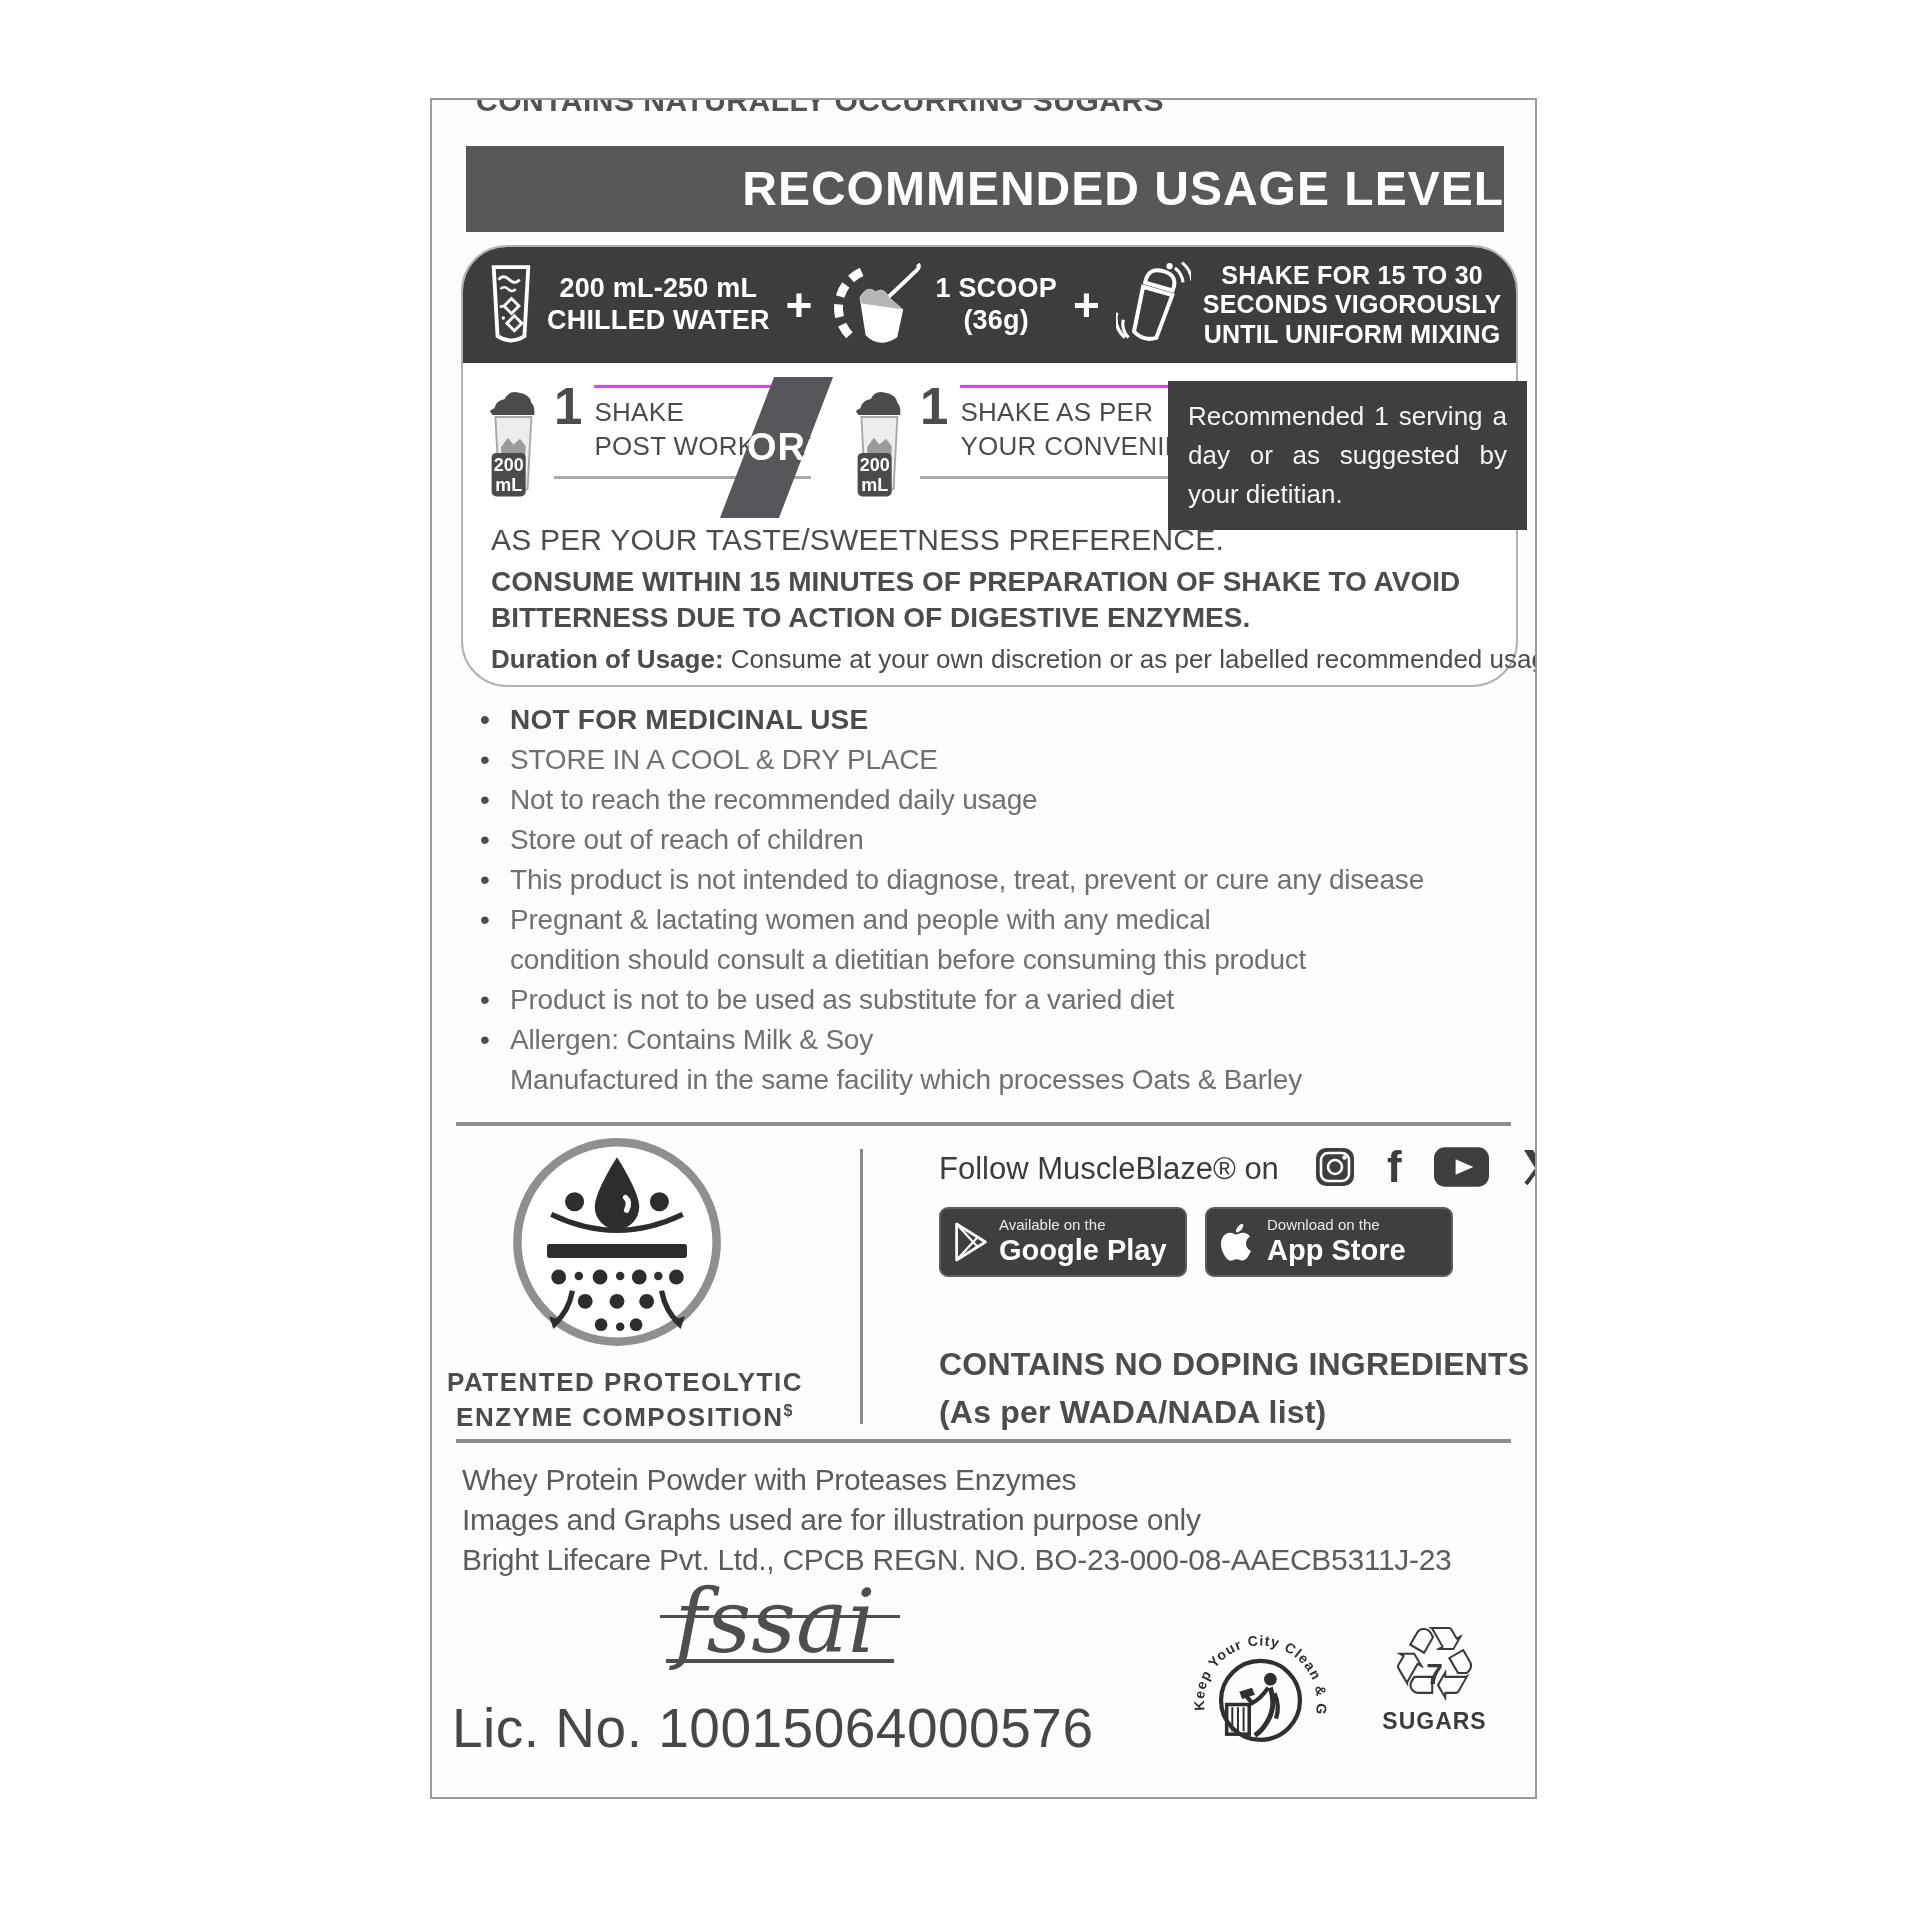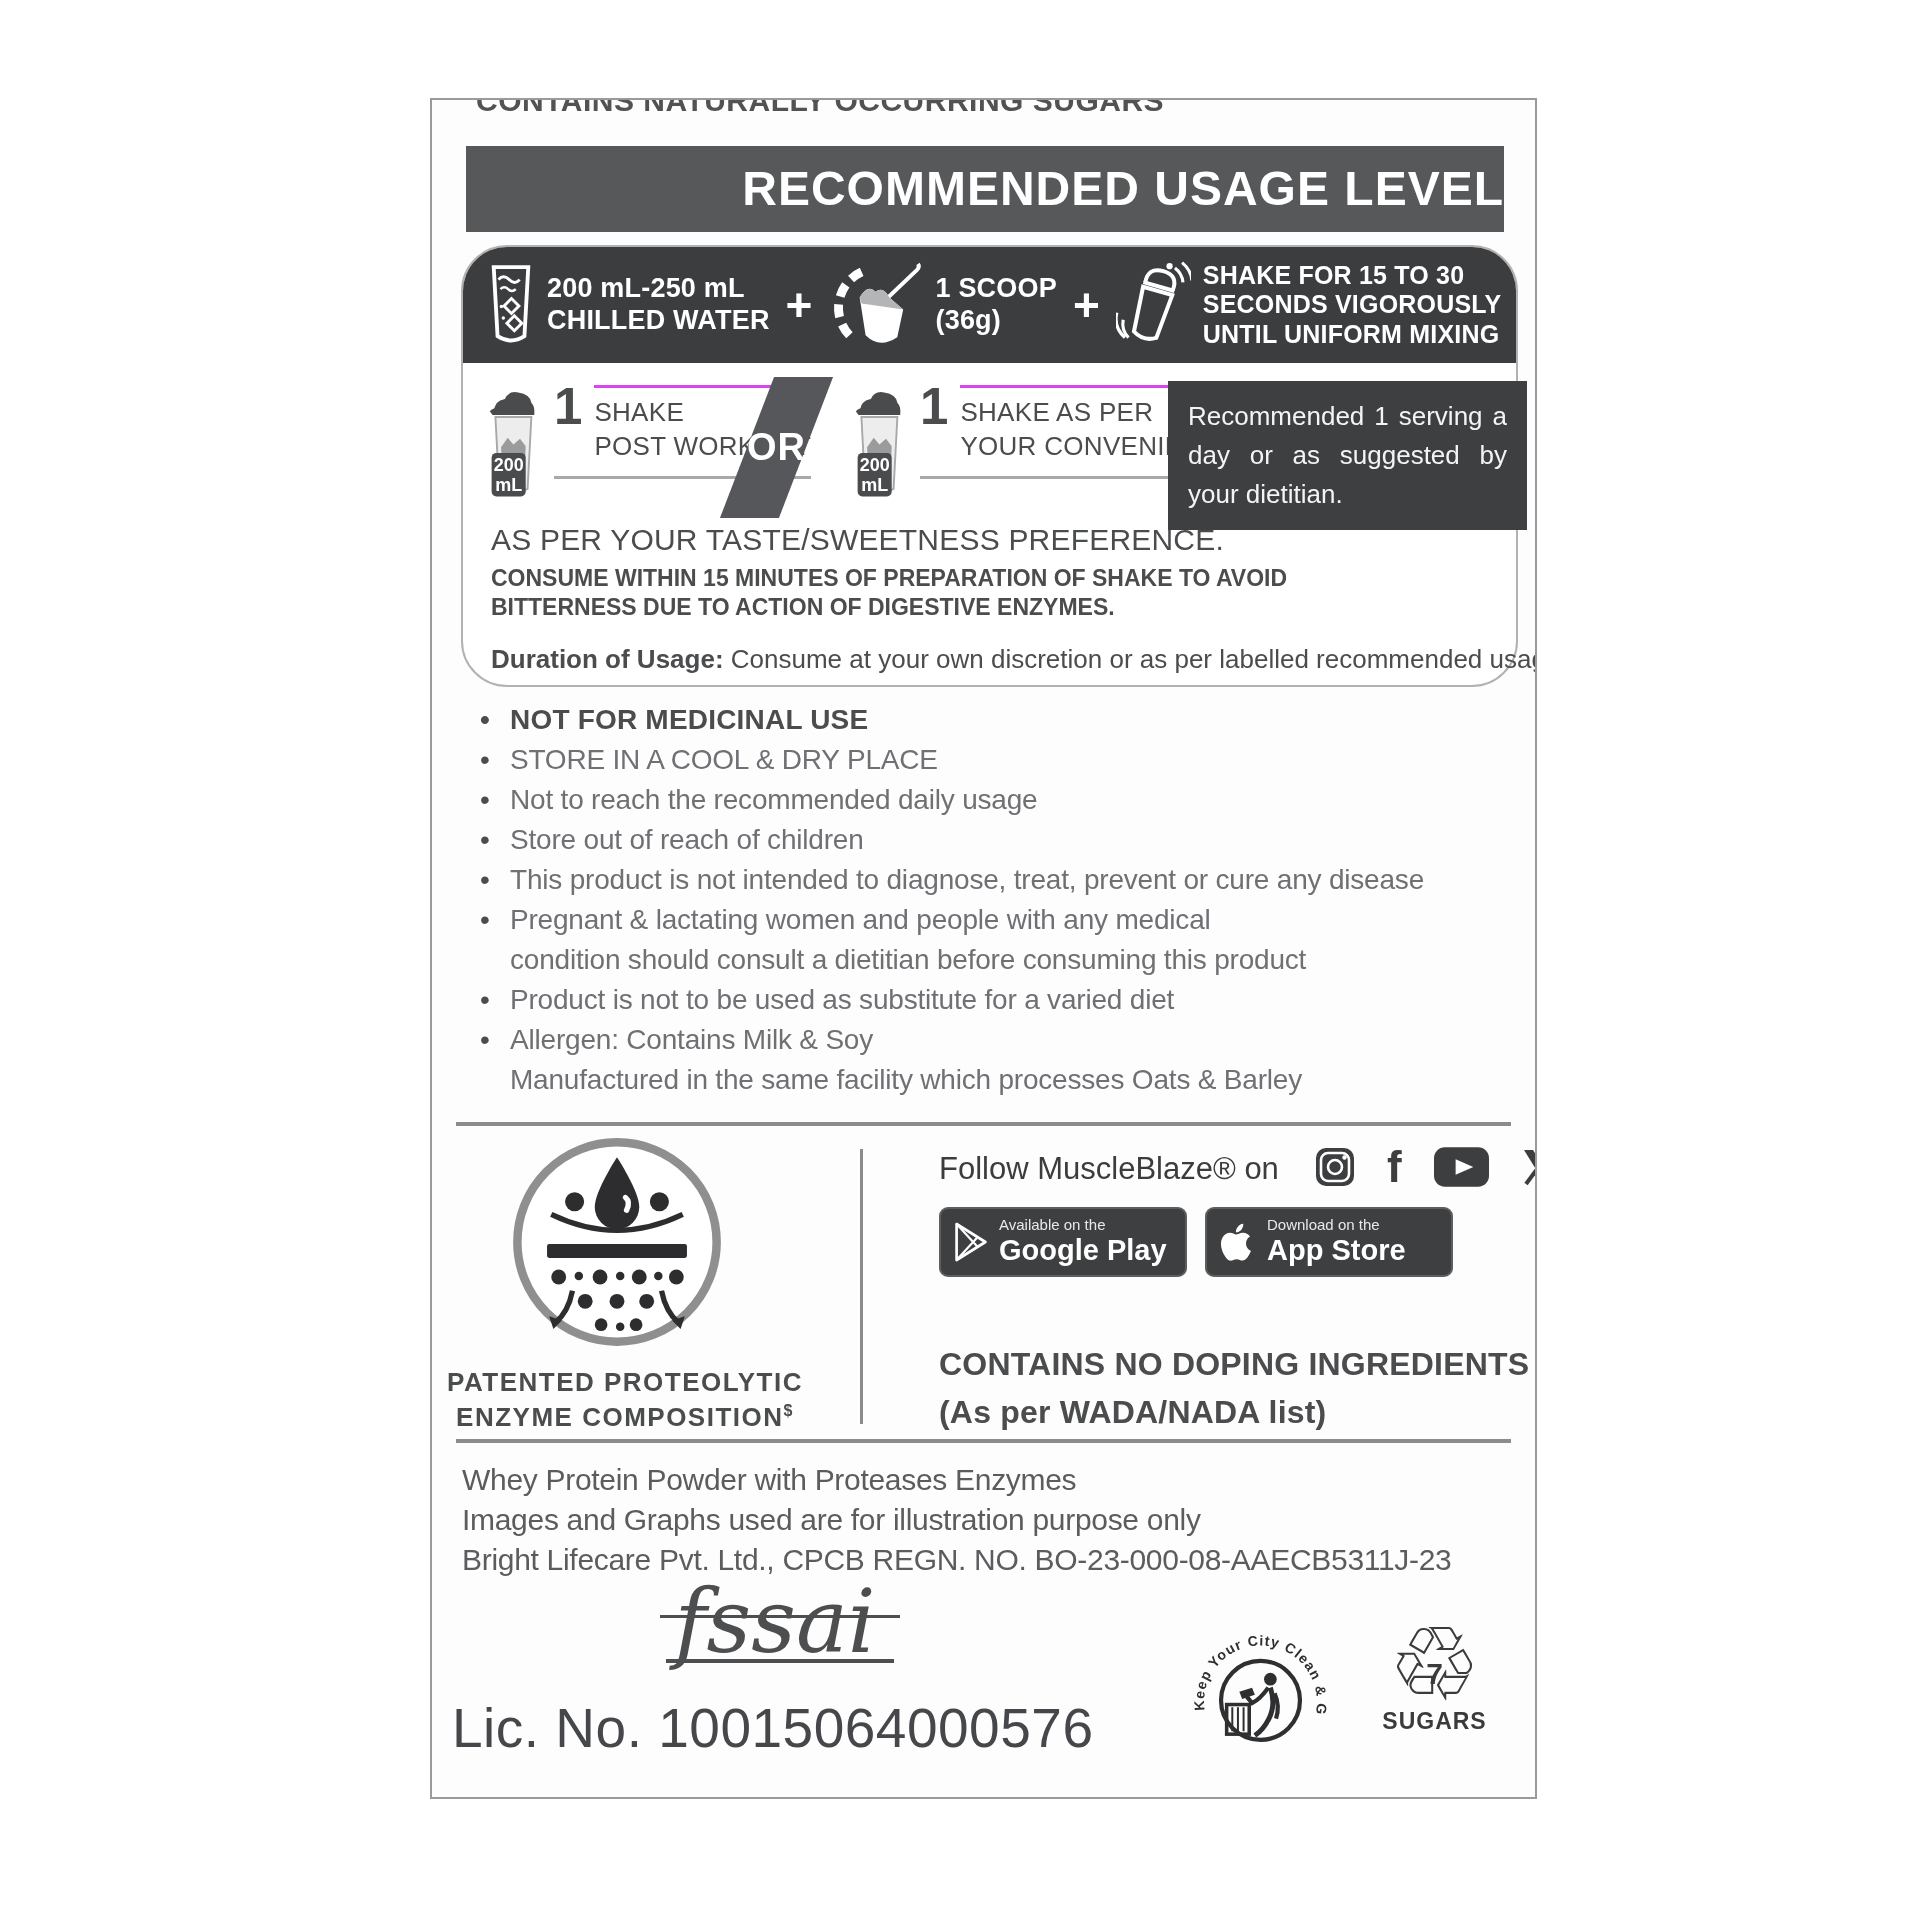--- a/index.html
+++ b/index.html
@@ -14,42 +14,42 @@
     color:#515254;letter-spacing:0.5px;white-space:nowrap;}
 
   
   .banner{position:absolute;left:34px;top:46px;width:1038px;height:86px;background:#57585a;
     color:#ffffff;font-size:48px;font-weight:bold;letter-spacing:1px;text-align:right;line-height:86px;}
 
   
   .usage-panel{position:absolute;left:29px;top:145px;width:1053px;height:438px;
     border:2px solid #b2b2b2;border-radius:46px;background:#fff;}
   .usage-header{height:116px;background:#3c3d3f;border-radius:44px 44px 0 0;display:flex;
-    align-items:center;padding:0 24px;gap:12px;color:#fff;}
+    align-items:center;padding:0 24px;gap:12px;color:#fff;text-align:center;}
   .step{display:flex;align-items:center;gap:12px;}
   .step-text{font-size:27px;font-weight:bold;line-height:1.18;letter-spacing:0.2px;white-space:nowrap;}
   .step-text.small{font-size:25px;}
   .plus{color:#fff;font-size:46px;font-weight:bold;padding:0 4px;line-height:1;}
 
   .shake-area{position:relative;height:180px;}
   .opt{position:absolute;top:22px;display:flex;align-items:flex-start;}
   .opt1{left:22px;} .opt2{left:388px;}
   .opt-shaker{margin-right:16px;}
   .opt-main{display:flex;align-items:flex-start;border-bottom:3px solid #a9a9a9;padding-bottom:12px;}
   .opt-num{font-size:51px;font-weight:bold;color:#4b4c4e;line-height:.85;margin-right:12px;}
   .opt-text{border-top:3px solid #d946ef;padding-top:8px;font-size:26px;color:#4b4c4e;
     line-height:1.3;letter-spacing:0.3px;white-space:nowrap;min-width:168px;}
   .or-stripe{position:absolute;left:284px;top:14px;width:59px;height:141px;background:#56575a;
     transform:skewX(-21deg);display:flex;align-items:center;justify-content:center;}
   .or-stripe span{transform:skewX(21deg);color:#fff;font-size:38px;font-weight:bold;letter-spacing:1px;}
   .rec-box{position:absolute;left:705px;top:18px;width:319px;background:#3e3f41;color:#f4f4f4;
     font-size:26px;line-height:1.5;padding:16px 20px;text-align:justify;text-align-last:left;}
 
   .taste-note{position:absolute;left:28px;top:276px;font-size:30px;font-weight:normal;color:#4b4c4e;letter-spacing:0.2px;}
-  .consume-note{position:absolute;left:28px;top:317px;font-size:23px;font-weight:bold;color:#4b4c4e;line-height:1.28;}
+  .consume-note{position:absolute;left:28px;top:317px;font-size:28px;font-weight:bold;color:#4b4c4e;line-height:1.28;}
   .duration{position:absolute;left:28px;top:397px;font-size:26px;color:#4b4c4e;white-space:nowrap;}
   .duration b{font-weight:bold;}
 
   
   .warnings{position:absolute;left:44px;top:600px;width:1034px;margin:0;padding:0;list-style:none;}
   .warnings li{position:relative;padding-left:34px;font-size:28px;line-height:40px;color:#6f7073;letter-spacing:-0.2px;}
   .warnings li::before{content:"•";position:absolute;left:4px;top:0;color:#4b4c4e;font-size:28px;}
   .warnings li.strong{font-weight:bold;color:#4b4c4e;letter-spacing:0.2px;}
   .warnings li span{display:block;}
 

